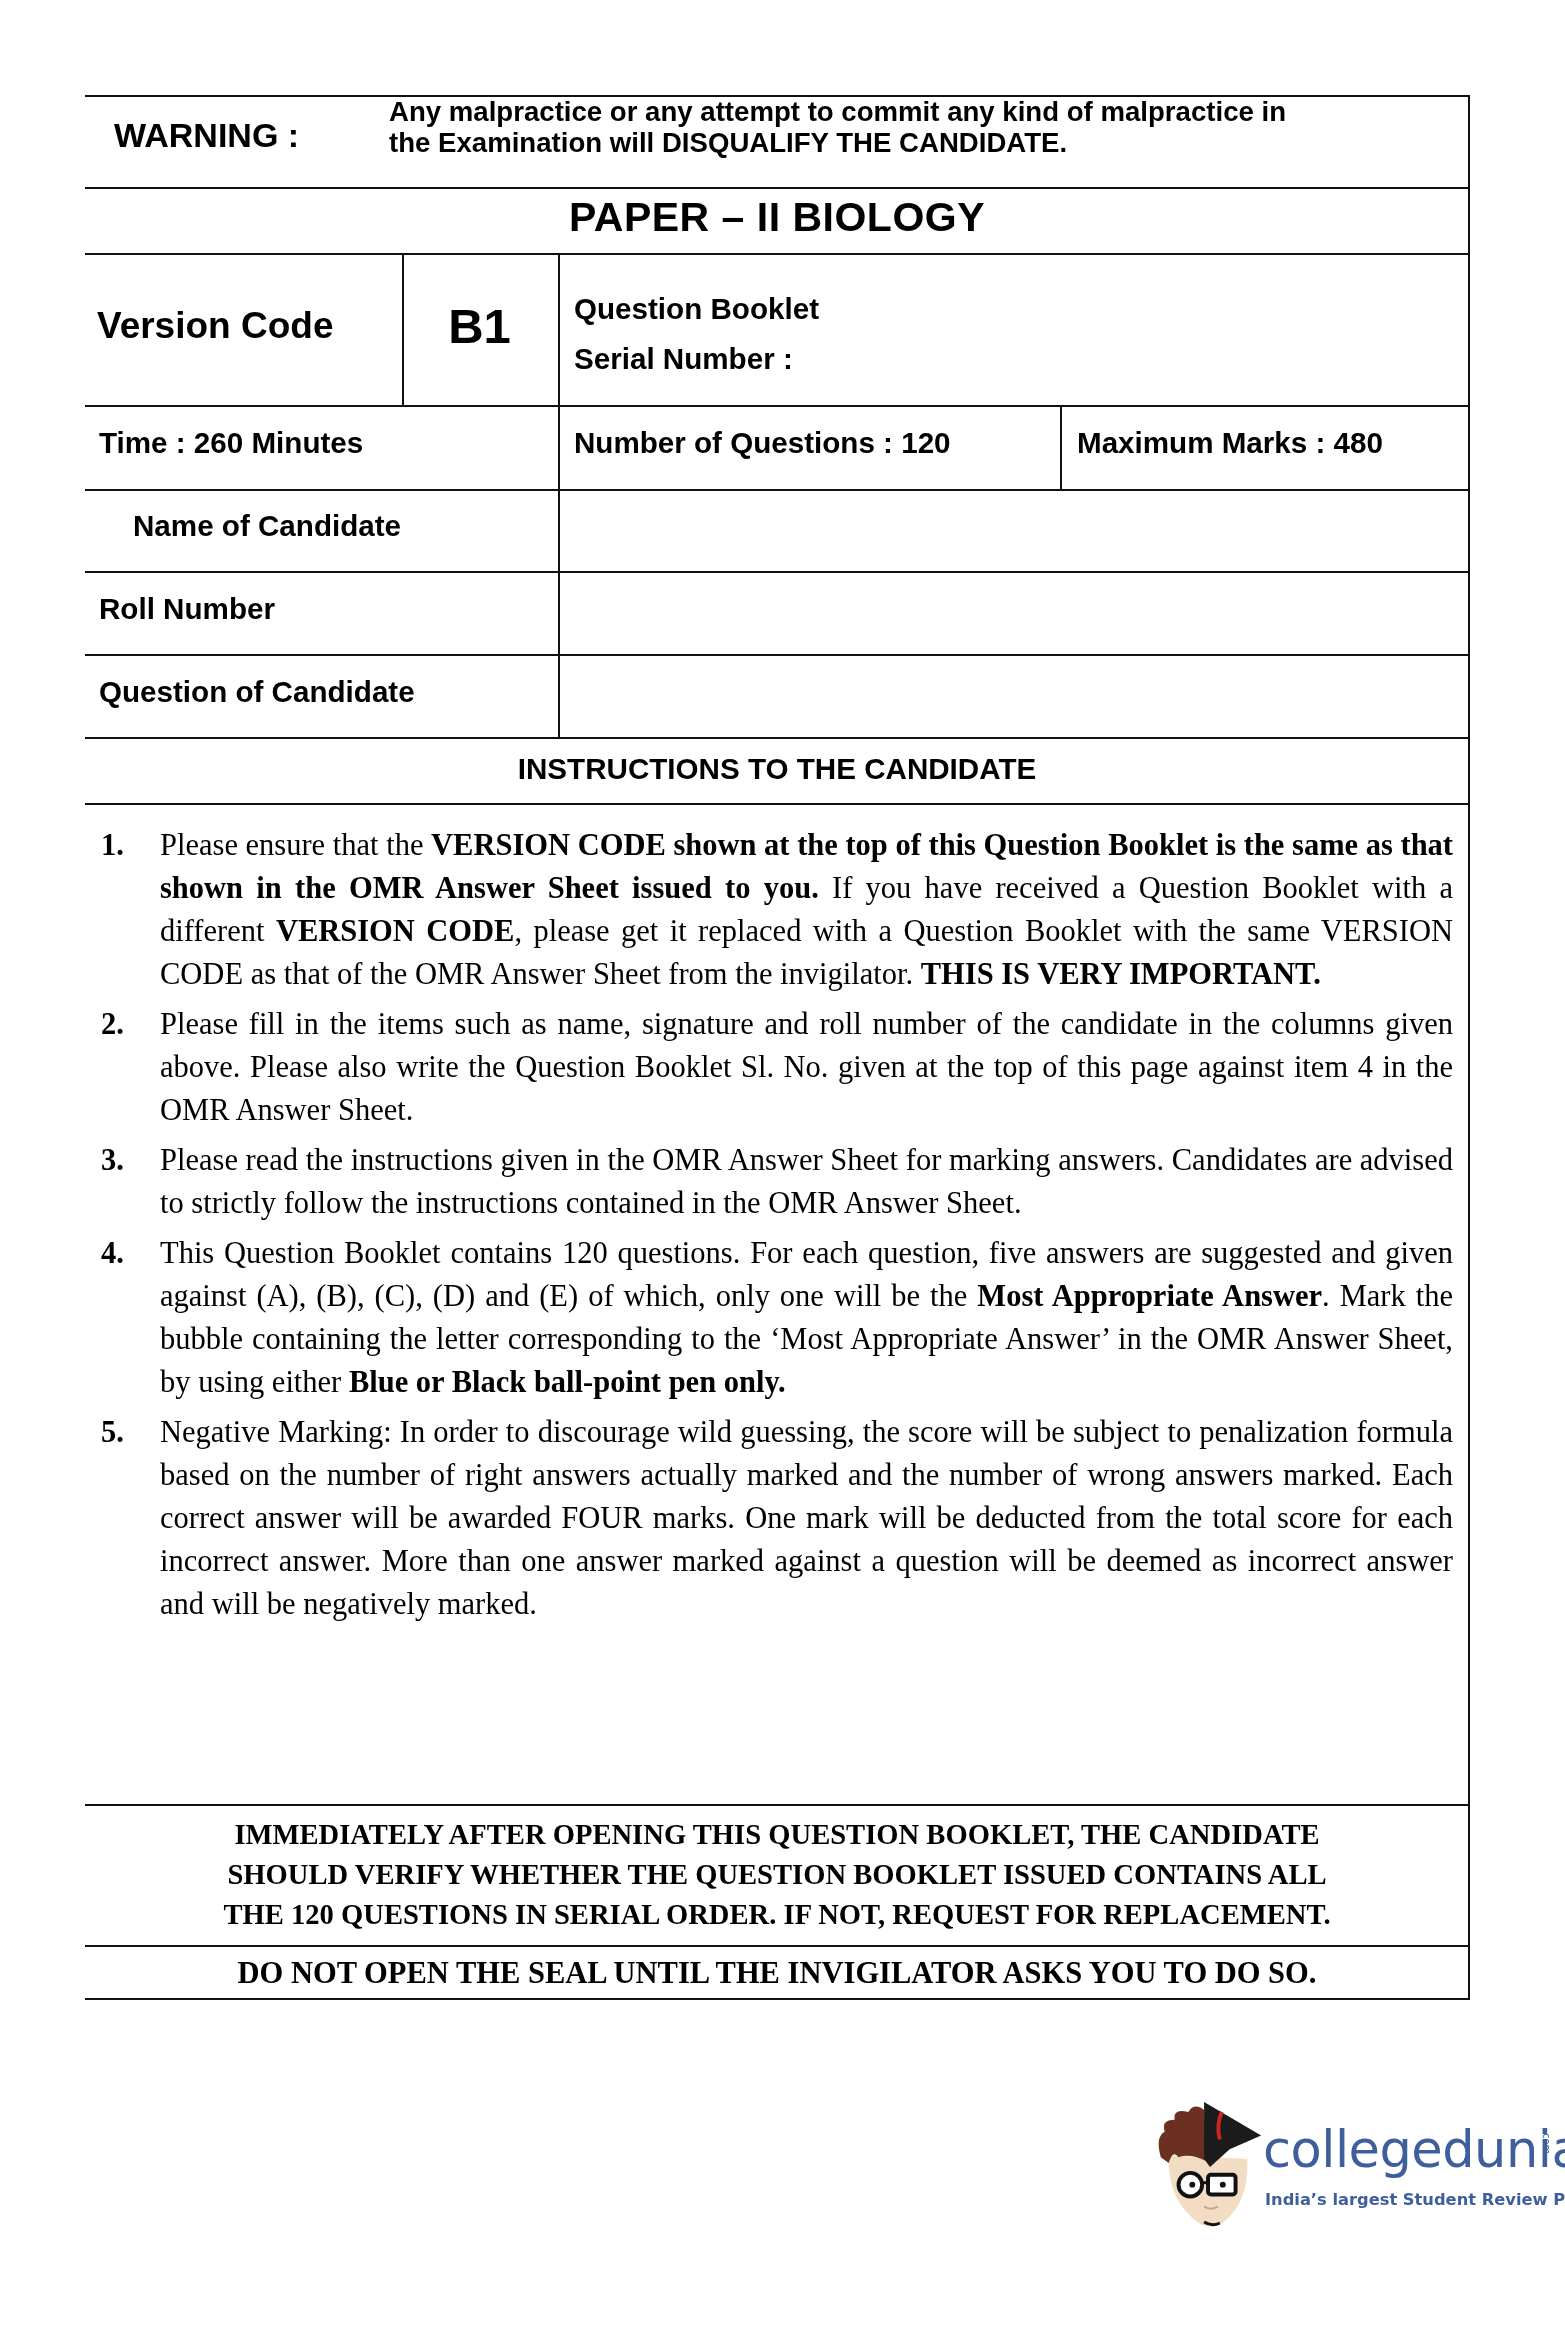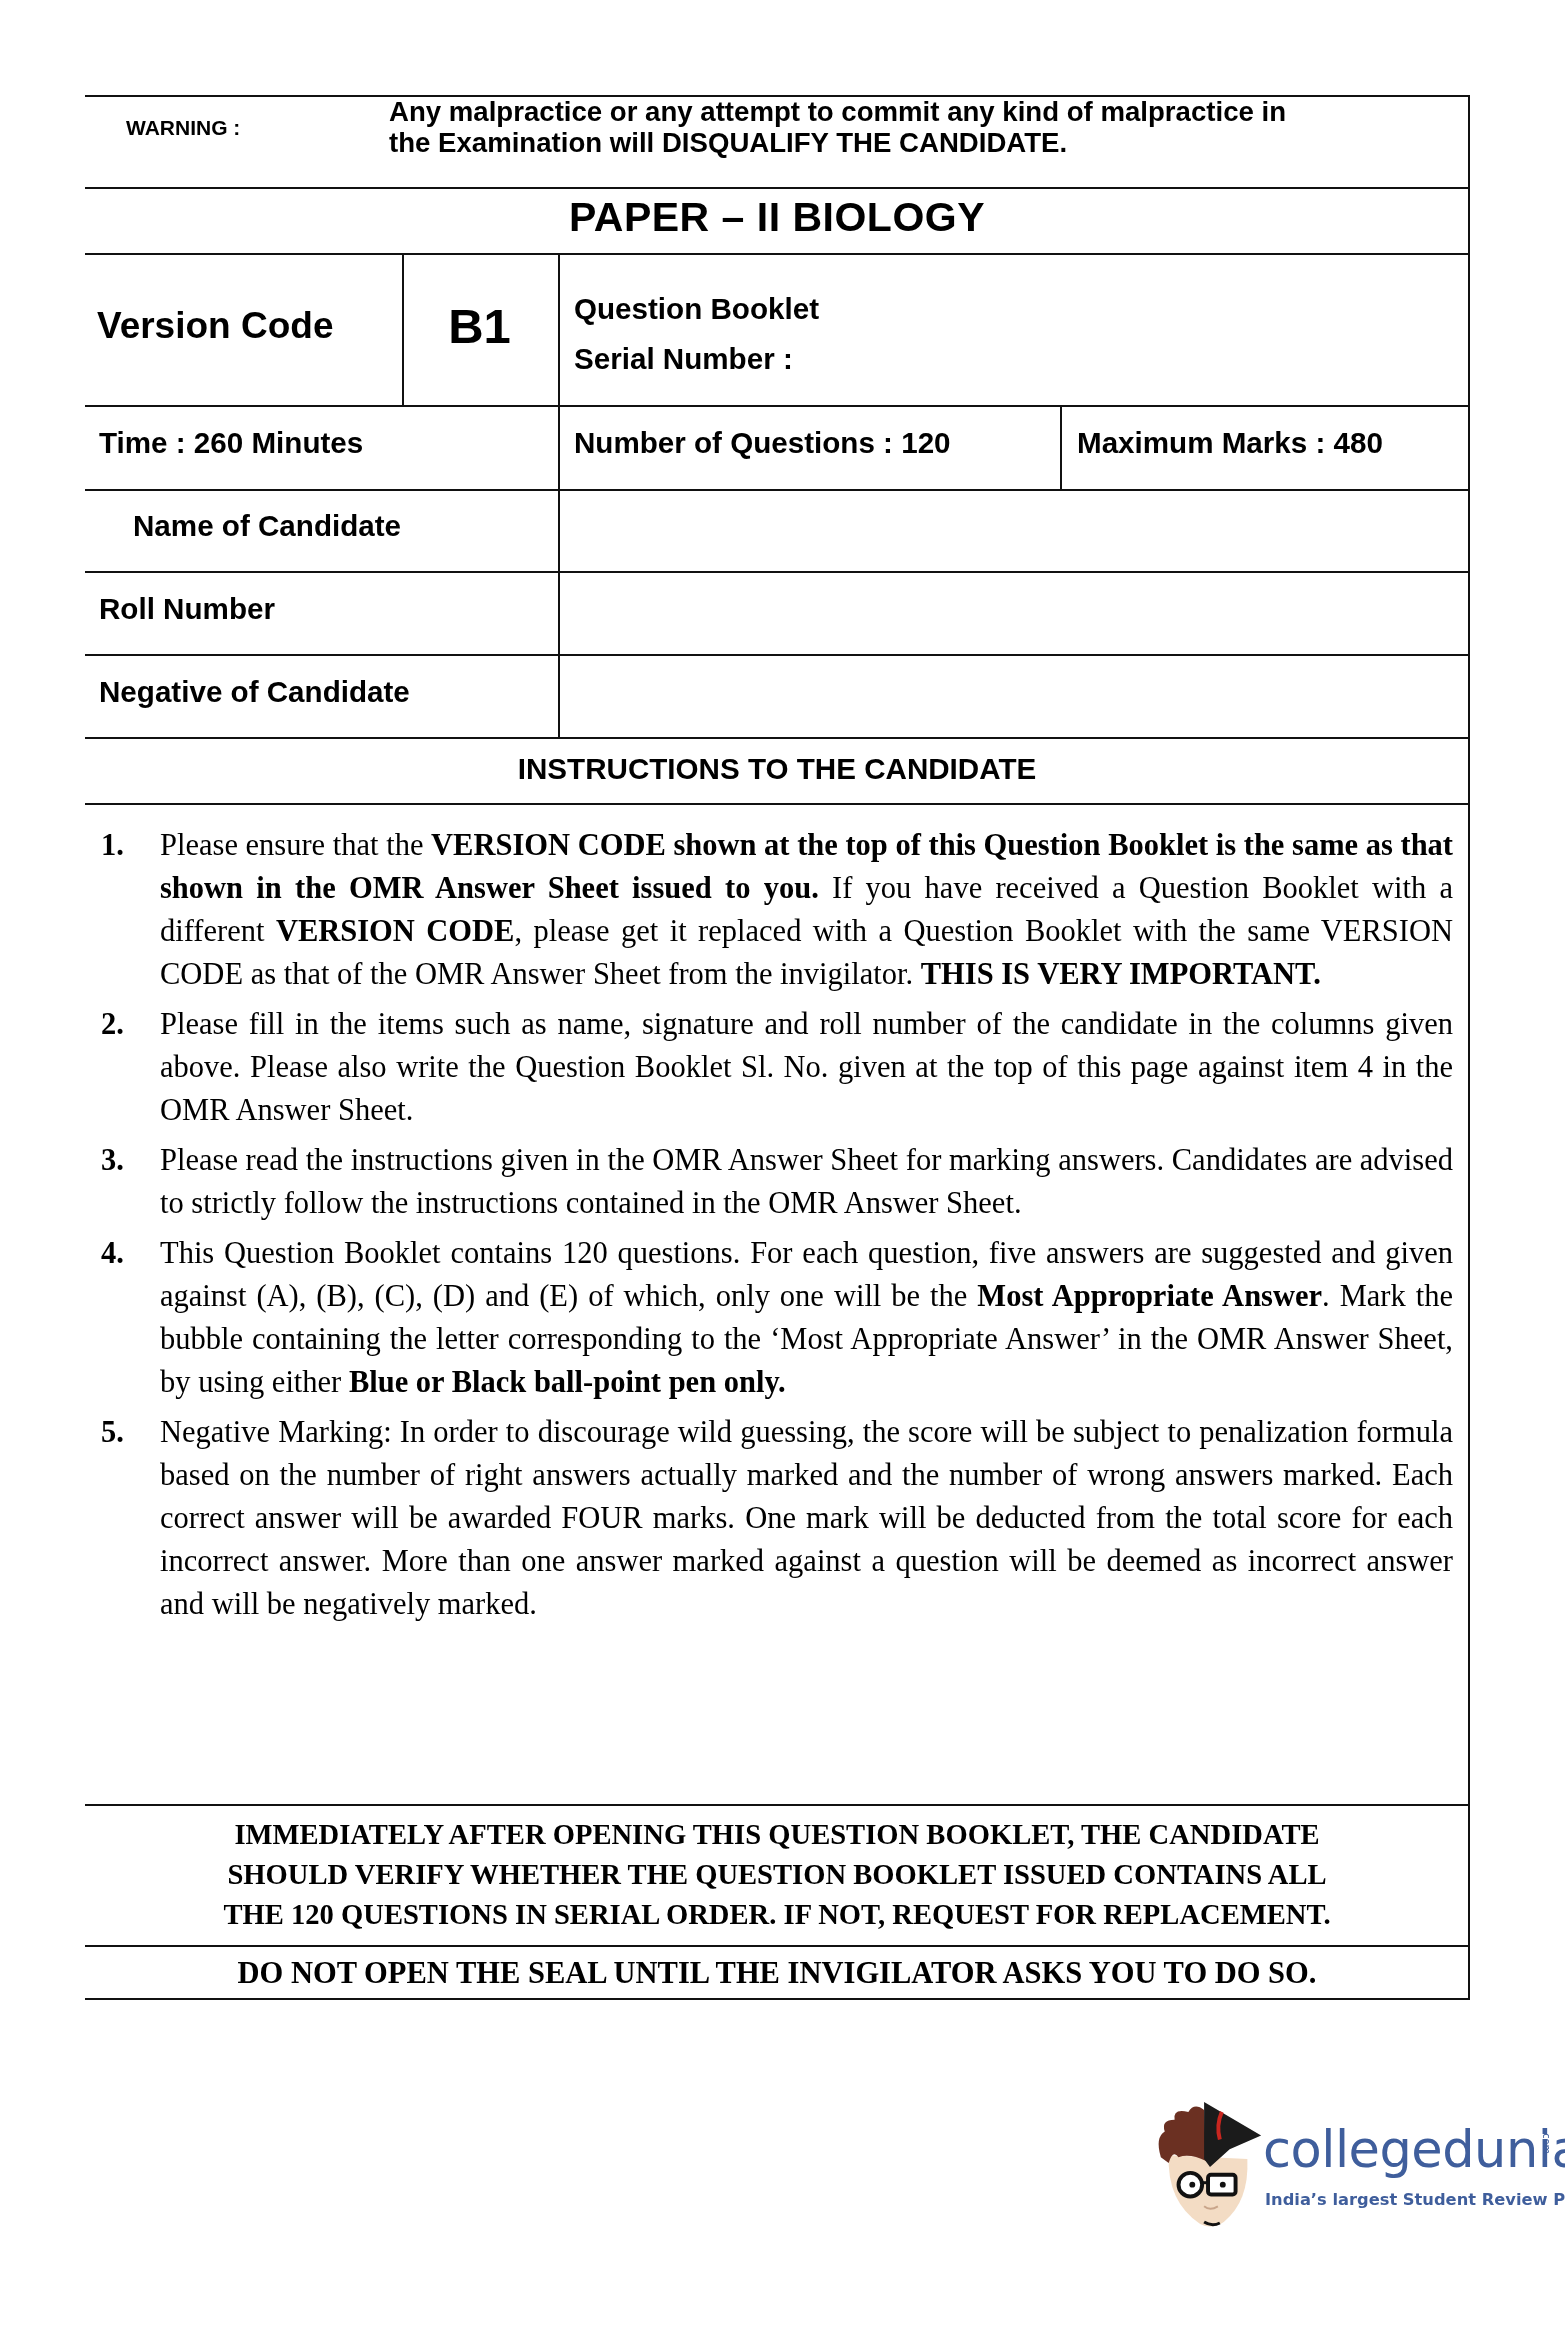--- a/index.html
+++ b/index.html
@@ -5,21 +5,21 @@
   html, body { margin: 0; padding: 0; background: #ffffff; }
   body { width: 1565px; height: 2336px; position: relative; overflow: hidden; color: #000; }
   .sans { font-family: "Liberation Sans", sans-serif; font-weight: bold; }
   .serif { font-family: "Liberation Serif", serif; }
   .abs { position: absolute; }
   .hr { position: absolute; left: 85px; width: 1384px; height: 0; border-top: 2px solid #111; }
   .vr { position: absolute; width: 0; border-left: 2px solid #111; }
   .cell-text { position: absolute; white-space: nowrap; }
 
   
-  .warning-label { left: 126px; top: 116px; font-size: 21px; }
+  .warning-label { left: 114px; top: 116px; font-size: 34px; }
   .warning-text { left: 389px; top: 97px; font-size: 27.6px; line-height: 30.5px; }
   .paper-title { left: 85px; width: 1384px; top: 194px; text-align: center; font-size: 41px; letter-spacing: 0.5px; }
 
   .version-label { left: 97px; top: 305px; font-size: 37px; }
   .version-code { left: 402px; width: 155px; top: 298px; text-align: center; font-size: 49px; }
   .qb-serial { left: 574px; top: 284px; font-size: 29.6px; line-height: 50px; }
 
   .row-label { left: 99px; font-size: 29.6px; }
   .instr-head { left: 85px; width: 1384px; top: 752px; text-align: center; font-size: 29.6px; }
 
@@ -75,21 +75,21 @@
 <div class="cell-text sans row-label" style="top:426px;">Time : 260 Minutes</div>
 <div class="cell-text sans" style="left:574px; top:426px; font-size:29.6px;">Number of Questions : 120</div>
 <div class="cell-text sans" style="left:1077px; top:426px; font-size:29.6px;">Maximum Marks : 480</div>
 
 <div class="cell-text sans row-label" style="top:509px;margin-left:34px;">Name of Candidate</div>
 <div class="abs" style="left:561px; top:493px; width:904px; height:77px;"></div>
 
 <div class="cell-text sans row-label" style="top:592px;">Roll Number</div>
 <div class="abs" style="left:561px; top:575px; width:904px; height:77px;"></div>
 
-<div class="cell-text sans row-label" style="top:675px;">Negative of Candidate</div>
+<div class="cell-text sans row-label" style="top:675px;">Question of Candidate</div>
 <div class="abs" style="left:561px; top:658px; width:904px; height:77px;"></div>
 
 <div class="cell-text sans instr-head">INSTRUCTIONS TO THE CANDIDATE</div>
 
 <div class="instructions serif" id="instr-list">
   <div class="instr-item">
     <div class="instr-num">1.</div>
     <div class="instr-body"><span>Please ensure that the </span><b>VERSION CODE shown at the top of this Question Booklet is the same as that shown in the OMR Answer Sheet issued to you.</b><span> If you have received a Question Booklet with a different </span><b>VERSION CODE</b><span>, please get it replaced with a Question Booklet with the same VERSION CODE as that of the OMR Answer Sheet from the invigilator. </span><b>THIS IS VERY IMPORTANT.</b></div>
   </div>
   <div class="instr-item">

